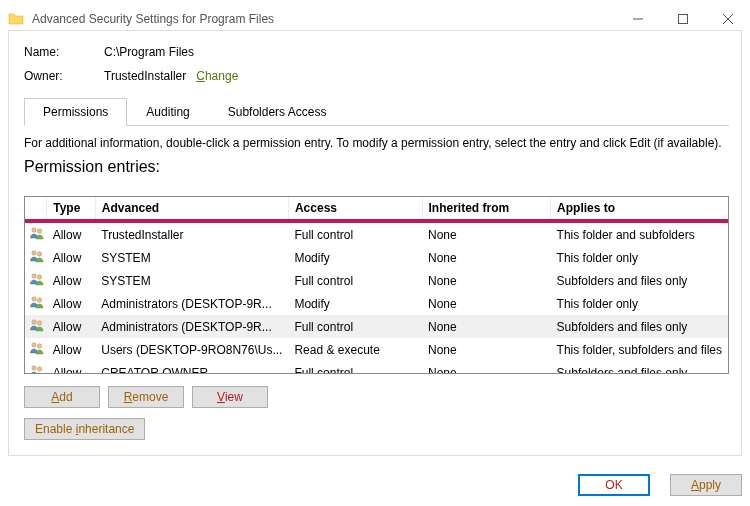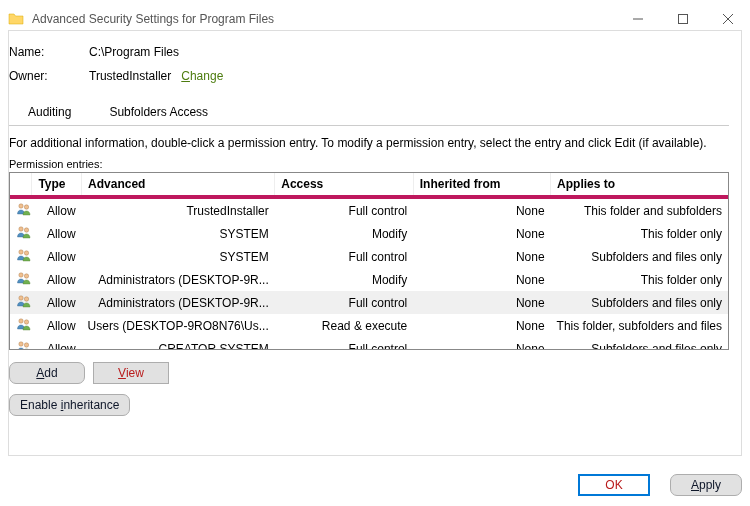--- a/index.html
+++ b/index.html
@@ -28,21 +28,21 @@
     .win-controls { display: flex; }
     .win-btn {
       width: 45px; height: 30px;
       display: flex; align-items: center; justify-content: center;
       color: #555;
     }
     .win-btn svg { width: 10px; height: 10px; }
     .content {
       border: 1px solid #ddd;
       margin: 0 8px 8px 8px;
-      padding: 14px 12px 10px 0;
+      padding: 14px 12px 10px 15px;
       height: 426px;
       position: relative;
     }
     .info-row { display: flex; margin-bottom: 10px; font-size: 12px; }
     .info-label { width: 80px; }
     .info-value { }
     .link { color: #4d7c0f; margin-left: 10px; cursor: pointer; }
     .link:first-letter { text-decoration: underline; }
     .tabs {
       display: flex;
@@ -56,37 +56,37 @@
       position: relative;
       bottom: -1px;
       cursor: pointer;
     }
     .tab.active {
       border: 1px solid #ccc;
       border-bottom: 1px solid #fff;
       background: #fff;
     }
     .instruction { margin: 10px 0 8px 0; font-size: 12px; }
-    .section-label { font-size: 11px; margin-bottom: 2px; }
+    .section-label { font-size: 16px; margin-bottom: 20px; }
     .table-wrap {
       border: 1px solid #888;
       height: 178px;
       overflow: hidden;
     }
     table { width: 100%; border-collapse: collapse; font-size: 12px; }
     thead th {
       text-align: left;
       font-weight: bold;
       padding: 4px 6px;
       border-right: 1px solid #eee;
       background: #fff;
       border-bottom: 4px solid #be185d;
     }
     thead th:last-child { border-right: none; }
-    tbody td { padding: 2px 6px; white-space: nowrap; overflow: hidden; text-overflow: ellipsis; text-align: right; }
+    tbody td { padding: 2px 6px; white-space: nowrap; overflow: hidden; text-overflow: ellipsis; }
     tbody tr.selected { background: #f0f0f0; }
     .icon-cell { width: 22px; padding: 2px 0 2px 4px; }
     .principal-icon { width: 16px; height: 16px; display: inline-block; }
     col.c-icon { width: 22px; }
     col.c-type { width: 50px; }
     col.c-principal { width: 180px; }
     col.c-access { width: 140px; }
     col.c-inherited { width: 140px; }
     col.c-applies { }
     .btn-row { margin-top: 12px; display: flex; gap: 8px; }
@@ -94,21 +94,21 @@
       min-width: 76px;
       height: 22px;
       border: 1px solid #adadad;
       background: #e1e1e1;
       font-size: 12px;
       font-family: inherit;
       padding: 0 10px;
       cursor: pointer;
       color: #b91c1c;
     }
-    .btn.disabled { color: #0f172a; border-radius: 7px; }
+    .btn.disabled { color: #a16207; }
     .btn .ul { text-decoration: underline; }
     .footer {
       position: absolute;
       right: 8px;
       bottom: 10px;
       display: flex;
       gap: 20px;
     }
     .footer .btn { min-width: 72px; }
     .btn.primary {
@@ -153,20 +153,21 @@
     <span class="info-label">Name:</span>
     <span class="info-value">C:\Program Files</span>
   </div>
   <div class="info-row">
     <span class="info-label">Owner:</span>
     <span class="info-value">TrustedInstaller</span>
     <span class="link"><span>Change</span></span>
   </div>
 
   <div class="tabs">
+    <div class="tab active">Permissions</div>
     <div class="tab">Auditing</div>
     <div class="tab">Subfolders Access</div>
   </div>
 
   <div class="instruction">For additional information, double-click a permission entry. To modify a permission entry, select the entry and click Edit (if available).</div>
   <div class="section-label">Permission entries:</div>
 
   <div class="table-wrap">
     <table>
       <colgroup>
@@ -267,31 +268,32 @@
             <td>This folder, subfolders and files</td>
           </tr>
           <tr>
             <td class="icon-cell"><span class="principal-icon"><svg viewBox="0 0 16 16" width="16" height="16">
                   <circle cx="5" cy="5" r="2.2" fill="#f0c090" stroke="#a07040" stroke-width="0.4"></circle>
                   <path d="M1.5 13c0-2.5 1.5-4 3.5-4s3.5 1.5 3.5 4z" fill="#5090c0" stroke="#306090" stroke-width="0.4"></path>
                   <circle cx="10.5" cy="6" r="2.2" fill="#f0c090" stroke="#a07040" stroke-width="0.4"></circle>
                   <path d="M7 14c0-2.5 1.5-4 3.5-4s3.5 1.5 3.5 4z" fill="#70b050" stroke="#508030" stroke-width="0.4"></path>
                 </svg></span></td>
             <td>Allow</td>
-            <td>CREATOR SYSTEM</td>
+            <td>CREATOR OWNER</td>
             <td>Full control</td>
             <td>None</td>
             <td>Subfolders and files only</td>
           </tr>
         </tbody>
     </table>
   </div>
 
   <div class="btn-row">
     <button class="btn disabled"><span class="ul">A</span><span id="add-rest">dd</span></button>
+    <button class="btn disabled"><span class="ul">R</span><span id="remove-rest">emove</span></button>
     <button class="btn"><span class="ul">V</span><span id="view-rest">iew</span></button>
   </div>
 
   <div class="enable-row">
     <button class="btn disabled">Enable <span class="ul">i</span><span id="inh-rest">nheritance</span></button>
   </div>
 
 </div>
 
 <div class="footer">

